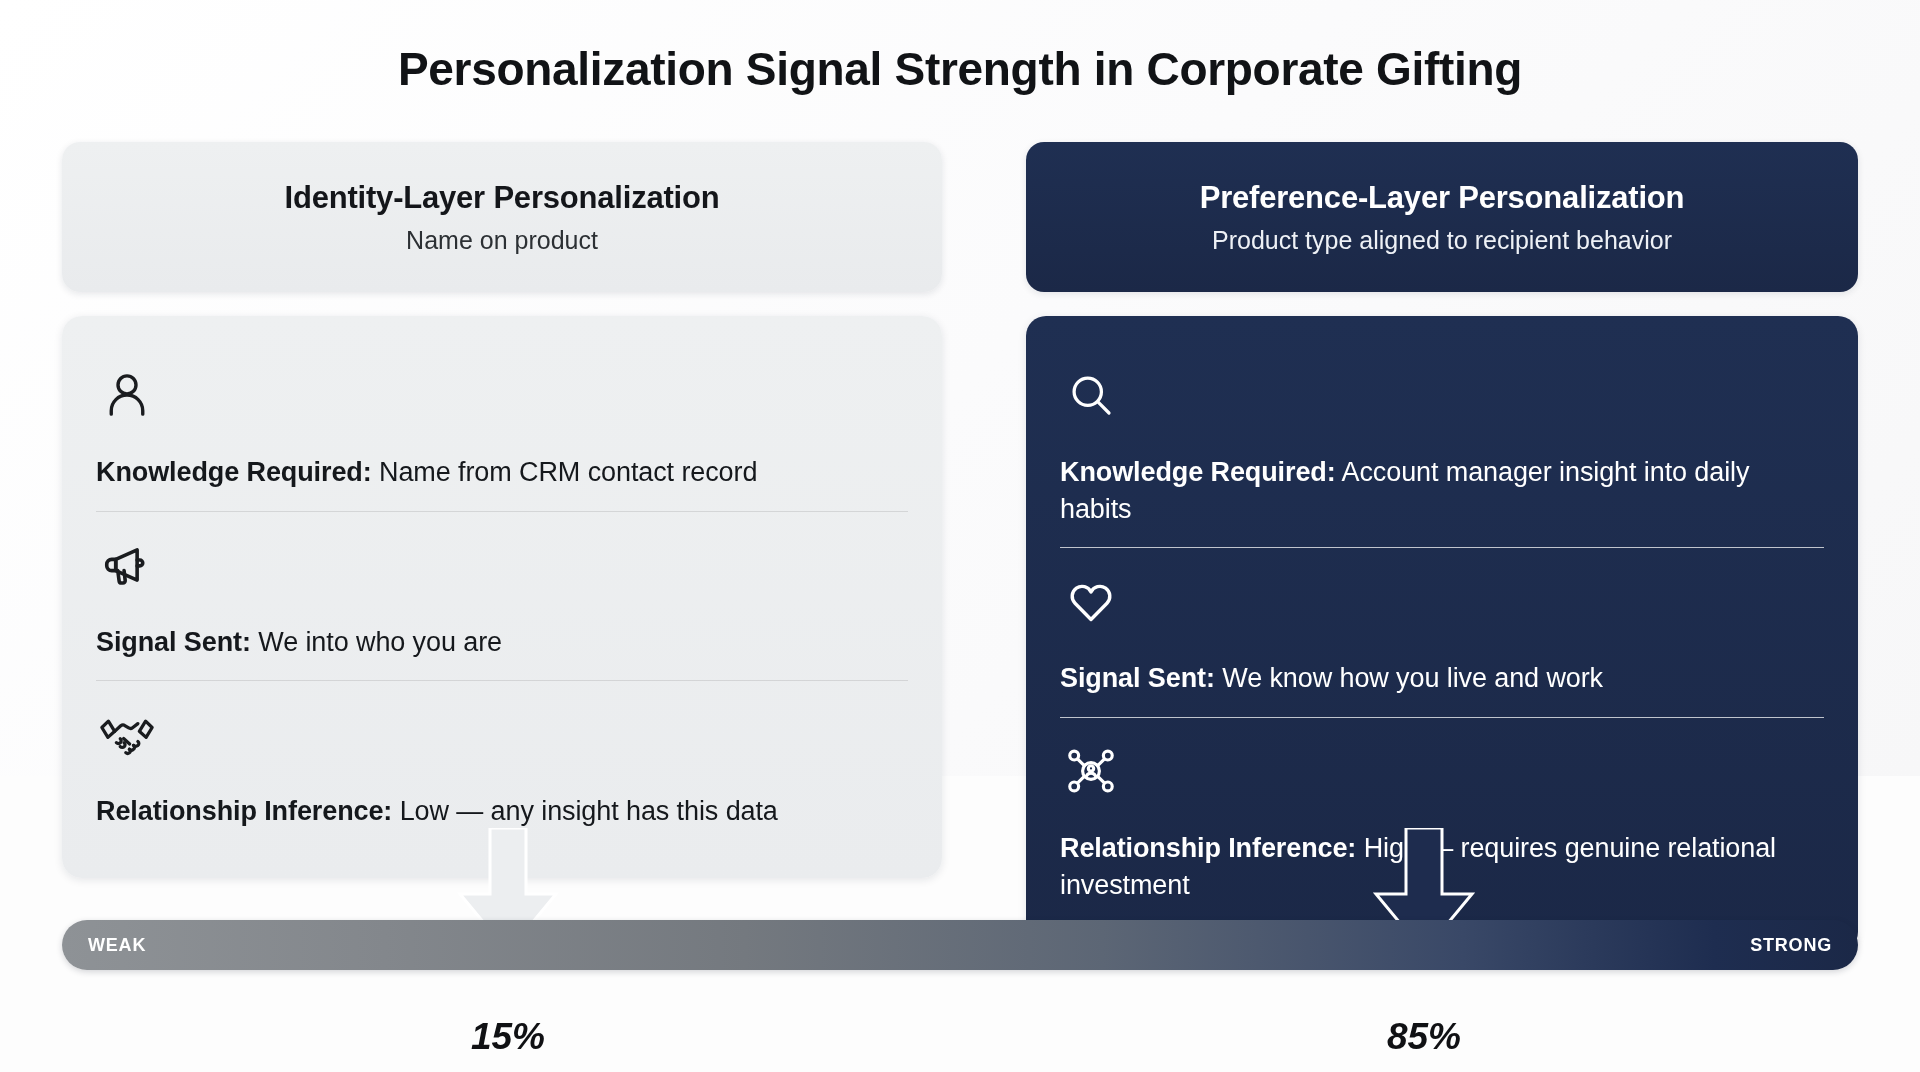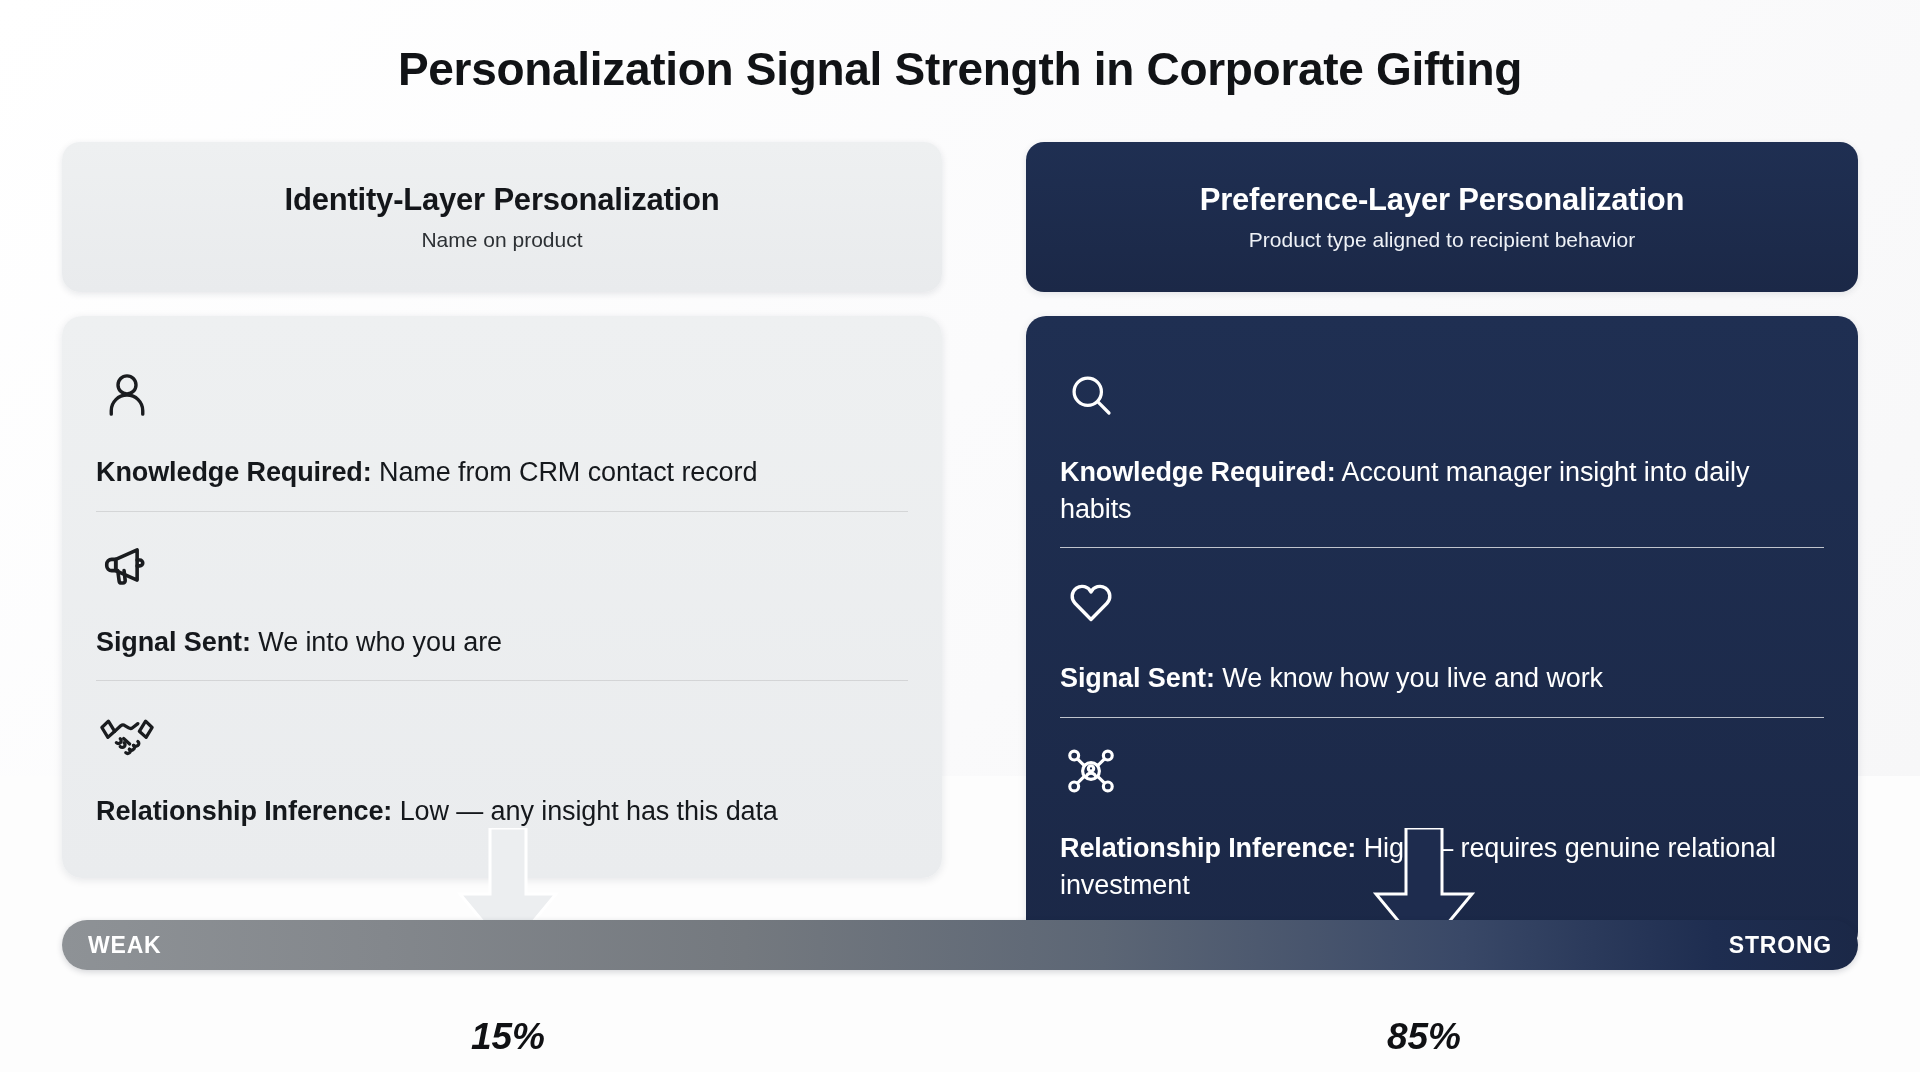--- a/index.html
+++ b/index.html
@@ -57,21 +57,21 @@
   }
   .head-card.dark {
     background: linear-gradient(180deg, #1f2f52 0%, #1b2847 100%);
   }
   .head-title {
     font-size: 31px;
     font-weight: 700;
     letter-spacing: -0.2px;
   }
   .head-sub {
-    font-size: 21px;
+    font-size: 25px;
     font-weight: 400;
   }
   .light .head-title { color: #14161a; }
   .light .head-sub   { color: #2c3034; }
   .dark  .head-title { color: #ffffff; }
   .dark  .head-sub   { color: #eef1f6; }
 
   
   .body-card {
     margin-top: 24px;
@@ -141,21 +141,21 @@
         #394867 78%,
         #1e2d50 92%,
         #1b2847 100%);
     display: flex;
     align-items: center;
     justify-content: space-between;
     padding: 0 26px;
     box-shadow: 0 2px 6px rgba(20,25,45,0.18);
   }
   .scale-label {
-    font-size: 23px;
+    font-size: 18px;
     font-weight: 700;
     color: #ffffff;
     letter-spacing: 0.8px;
   }
 
   
   .pct {
     position: absolute;
     top: 1016px;
     width: 220px;

